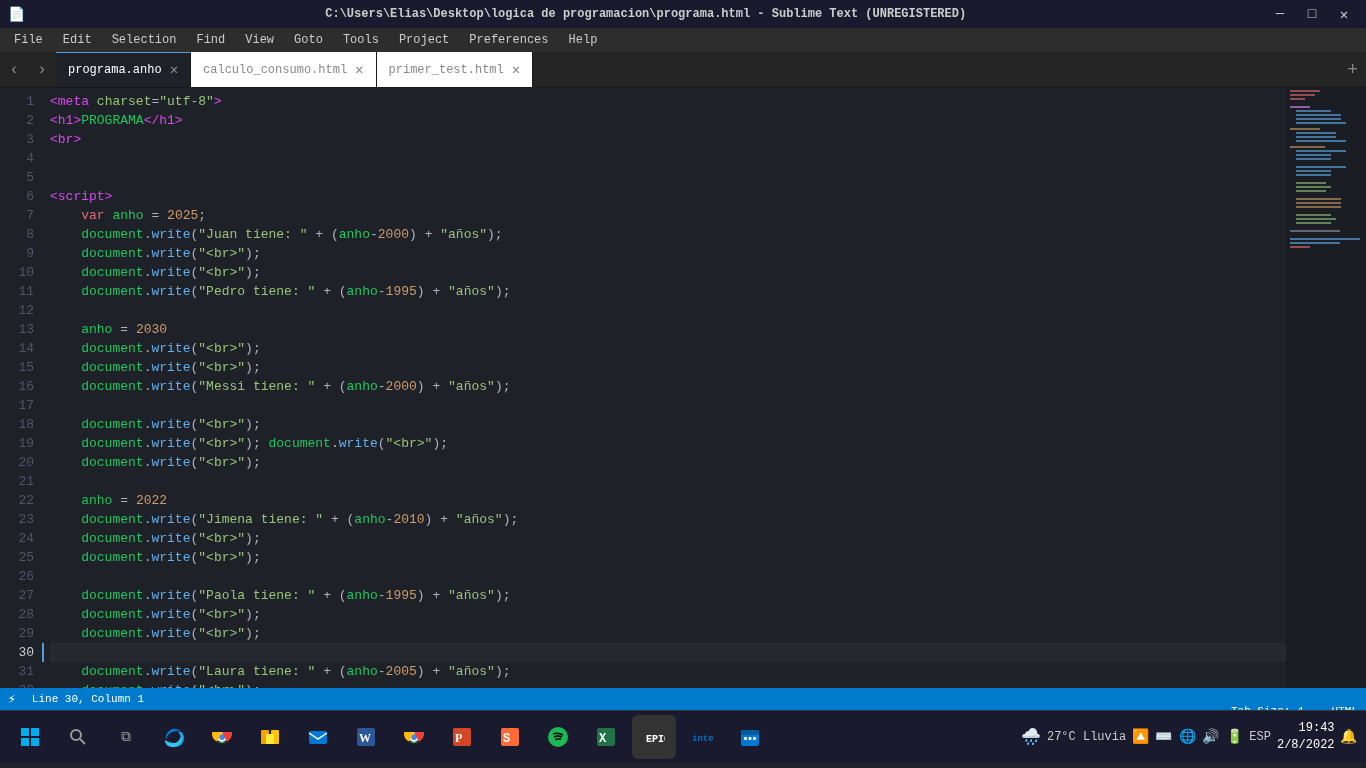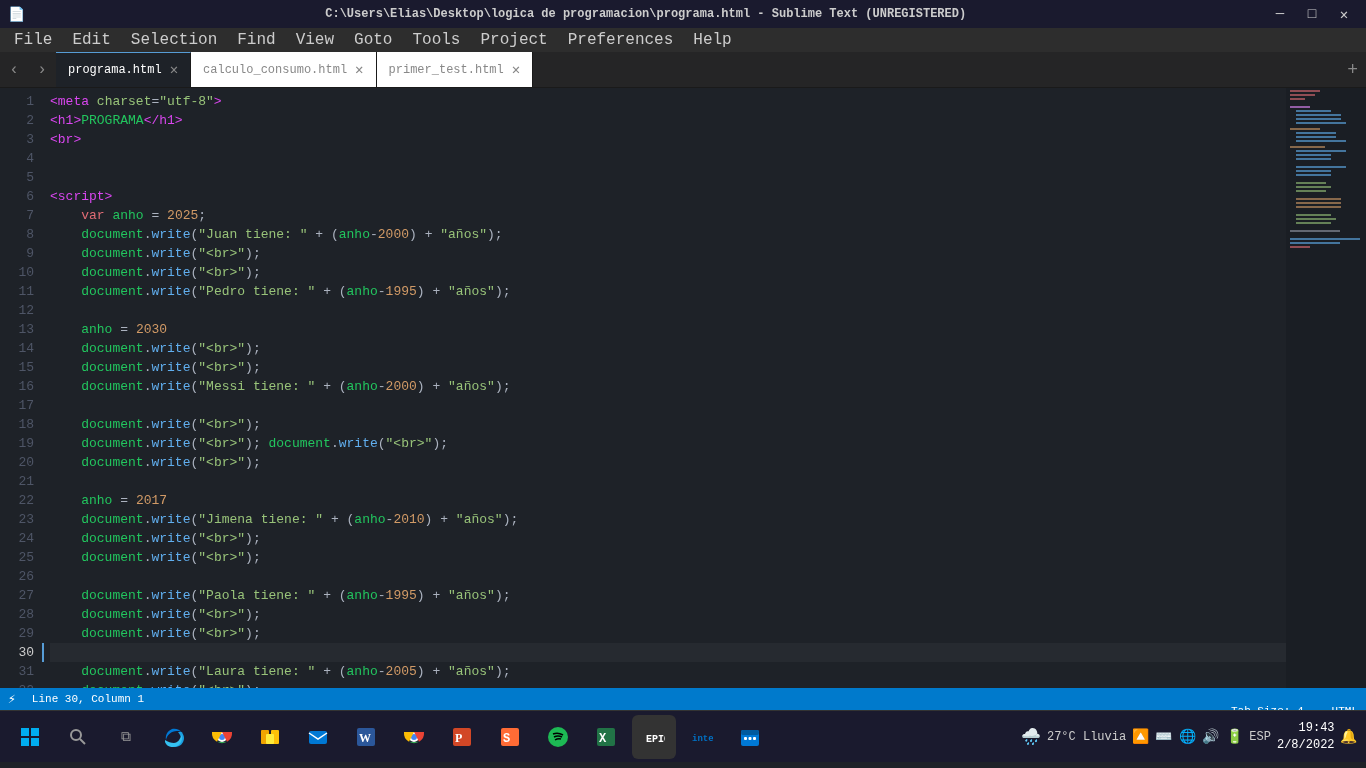--- a/index.html
+++ b/index.html
@@ -33,21 +33,21 @@
       cursor: pointer; font-size: 14px; color: #ccc;
     }
 
     
     #menu-bar {
       background: #2d2d2d;
       height: 24px;
       display: flex;
       align-items: center;
       padding: 0 4px;
-      font-size: 16px;
+      font-size: 12px;
       color: #ccc;
     }
     .menu-item {
       padding: 2px 10px;
       cursor: pointer;
       height: 100%;
       display: flex; align-items: center;
     }
 
     
@@ -214,21 +214,21 @@
   <div class="menu-item">Tools</div>
   <div class="menu-item">Project</div>
   <div class="menu-item">Preferences</div>
   <div class="menu-item">Help</div>
 </div>
 
 <div id="tab-bar">
   <div class="tab-nav-btn">‹</div>
   <div class="tab-nav-btn">›</div>
   <div class="tab active">
-    <span>programa.html</span>
+    <span>programa.anho</span>
     <span class="tab-close">✕</span>
   </div>
   <div class="tab">
     <span>calculo_consumo.html</span>
     <span class="tab-close">✕</span>
   </div>
   <div class="tab">
     <span>primer_test.html</span>
     <span class="tab-close">✕</span>
   </div>
@@ -290,21 +290,21 @@
     <div class="code-line"></div>
     <div class="code-line">    <span class="plain">anho</span> <span class="op">=</span> <span class="num">2030</span></div>
     <div class="code-line">    <span class="plain">document</span><span class="op">.</span><span class="fn">write</span><span class="op">(</span><span class="str">"&lt;br&gt;"</span><span class="op">);</span></div>
     <div class="code-line">    <span class="plain">document</span><span class="op">.</span><span class="fn">write</span><span class="op">(</span><span class="str">"&lt;br&gt;"</span><span class="op">);</span></div>
     <div class="code-line">    <span class="plain">document</span><span class="op">.</span><span class="fn">write</span><span class="op">(</span><span class="str">"Messi tiene: "</span> <span class="op">+</span> <span class="op">(</span><span class="plain">anho</span><span class="op">-</span><span class="num">2000</span><span class="op">)</span> <span class="op">+</span> <span class="str">"años"</span><span class="op">);</span></div>
     <div class="code-line"></div>
     <div class="code-line">    <span class="plain">document</span><span class="op">.</span><span class="fn">write</span><span class="op">(</span><span class="str">"&lt;br&gt;"</span><span class="op">);</span></div>
     <div class="code-line">    <span class="plain">document</span><span class="op">.</span><span class="fn">write</span><span class="op">(</span><span class="str">"&lt;br&gt;"</span><span class="op">);</span><span class="plain"> document</span><span class="op">.</span><span class="fn">write</span><span class="op">(</span><span class="str">"&lt;br&gt;"</span><span class="op">);</span></div>
     <div class="code-line">    <span class="plain">document</span><span class="op">.</span><span class="fn">write</span><span class="op">(</span><span class="str">"&lt;br&gt;"</span><span class="op">);</span></div>
     <div class="code-line"></div>
-    <div class="code-line">    <span class="plain">anho</span> <span class="op">=</span> <span class="num">2017</span></div>
+    <div class="code-line">    <span class="plain">anho</span> <span class="op">=</span> <span class="num">2022</span></div>
     <div class="code-line">    <span class="plain">document</span><span class="op">.</span><span class="fn">write</span><span class="op">(</span><span class="str">"Jimena tiene: "</span> <span class="op">+</span> <span class="op">(</span><span class="plain">anho</span><span class="op">-</span><span class="num">2010</span><span class="op">)</span> <span class="op">+</span> <span class="str">"años"</span><span class="op">);</span></div>
     <div class="code-line">    <span class="plain">document</span><span class="op">.</span><span class="fn">write</span><span class="op">(</span><span class="str">"&lt;br&gt;"</span><span class="op">);</span></div>
     <div class="code-line">    <span class="plain">document</span><span class="op">.</span><span class="fn">write</span><span class="op">(</span><span class="str">"&lt;br&gt;"</span><span class="op">);</span></div>
     <div class="code-line"></div>
     <div class="code-line">    <span class="plain">document</span><span class="op">.</span><span class="fn">write</span><span class="op">(</span><span class="str">"Paola tiene: "</span> <span class="op">+</span> <span class="op">(</span><span class="plain">anho</span><span class="op">-</span><span class="num">1995</span><span class="op">)</span> <span class="op">+</span> <span class="str">"años"</span><span class="op">);</span></div>
     <div class="code-line">    <span class="plain">document</span><span class="op">.</span><span class="fn">write</span><span class="op">(</span><span class="str">"&lt;br&gt;"</span><span class="op">);</span></div>
     <div class="code-line">    <span class="plain">document</span><span class="op">.</span><span class="fn">write</span><span class="op">(</span><span class="str">"&lt;br&gt;"</span><span class="op">);</span></div>
     <div class="code-line active-line"></div>
     <div class="code-line">    <span class="plain">document</span><span class="op">.</span><span class="fn">write</span><span class="op">(</span><span class="str">"Laura tiene: "</span> <span class="op">+</span> <span class="op">(</span><span class="plain">anho</span><span class="op">-</span><span class="num">2005</span><span class="op">)</span> <span class="op">+</span> <span class="str">"años"</span><span class="op">);</span></div>
     <div class="code-line">    <span class="plain">document</span><span class="op">.</span><span class="fn">write</span><span class="op">(</span><span class="str">"&lt;br&gt;"</span><span class="op">);</span></div>

